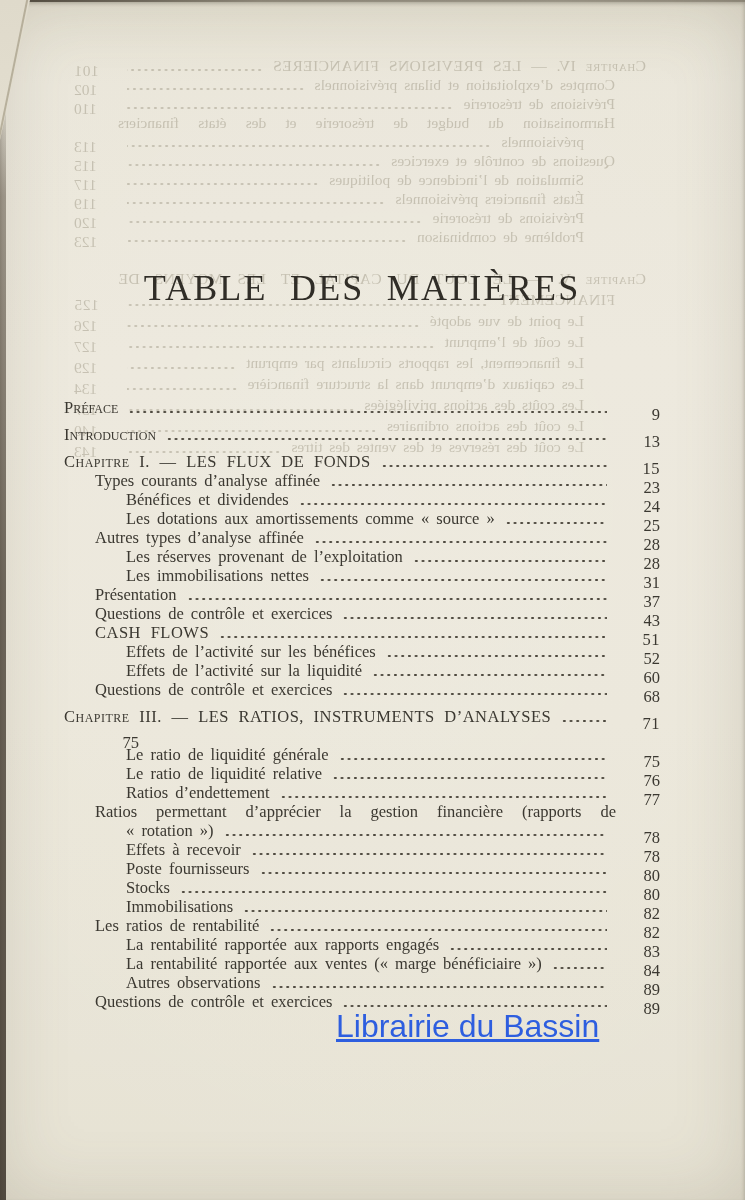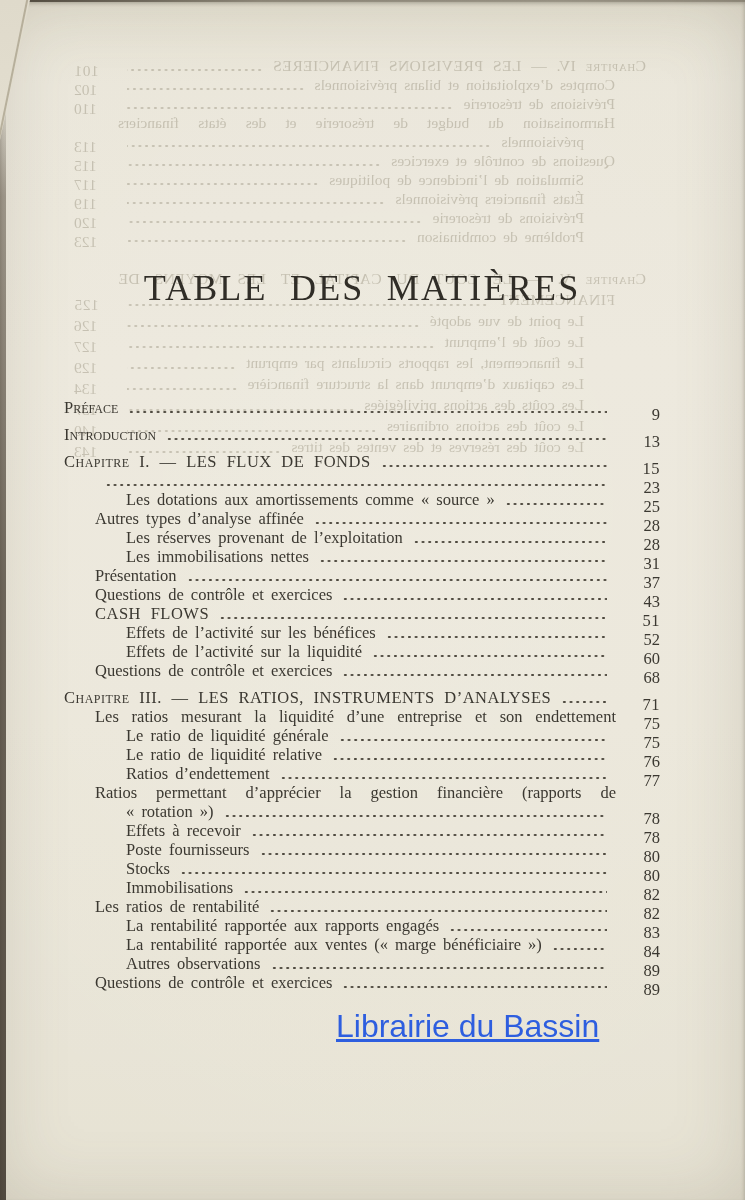--- a/index.html
+++ b/index.html
@@ -199,22 +199,28 @@
         <span class="lbl">Introduction</span>
         <span class="leader"></span>
         <span class="num">13</span>
       </div>
       <div class="row ind0 chapter gap">
         <span class="lbl">Chapitre I. — LES FLUX DE FONDS</span>
         <span class="leader"></span>
         <span class="num">15</span>
       </div>
       <div class="row ind1">
+        <span class="lbl">Types courants d’analyse affinée</span>
         <span class="leader"></span>
         <span class="num">23</span>
+      </div>
+      <div class="row ind2">
+        <span class="lbl">Bénéfices et dividendes</span>
+        <span class="leader"></span>
+        <span class="num">24</span>
       </div>
       <div class="row ind2">
         <span class="lbl">Les dotations aux amortissements comme « source »</span>
         <span class="leader"></span>
         <span class="num">25</span>
       </div>
       <div class="row ind1">
         <span class="lbl">Autres types d’analyse affinée</span>
         <span class="leader"></span>
         <span class="num">28</span>
@@ -258,21 +264,20 @@
         <span class="lbl">Questions de contrôle et exercices</span>
         <span class="leader"></span>
         <span class="num">68</span>
       </div>
       <div class="row ind0 chapter gap">
         <span class="lbl">Chapitre III. — LES RATIOS, INSTRUMENTS D’ANALYSES</span>
         <span class="leader"></span>
         <span class="num">71</span>
       </div>
       <div class="row ind1 nodots fill">
-        <span class="lbl">Les ratios mesurant la liquidité d’une entreprise et son endettement</span>
 
         <span class="num">75</span>
       </div>
       <div class="row ind2">
         <span class="lbl">Le ratio de liquidité générale</span>
         <span class="leader"></span>
         <span class="num">75</span>
       </div>
       <div class="row ind2">
         <span class="lbl">Le ratio de liquidité relative</span>

